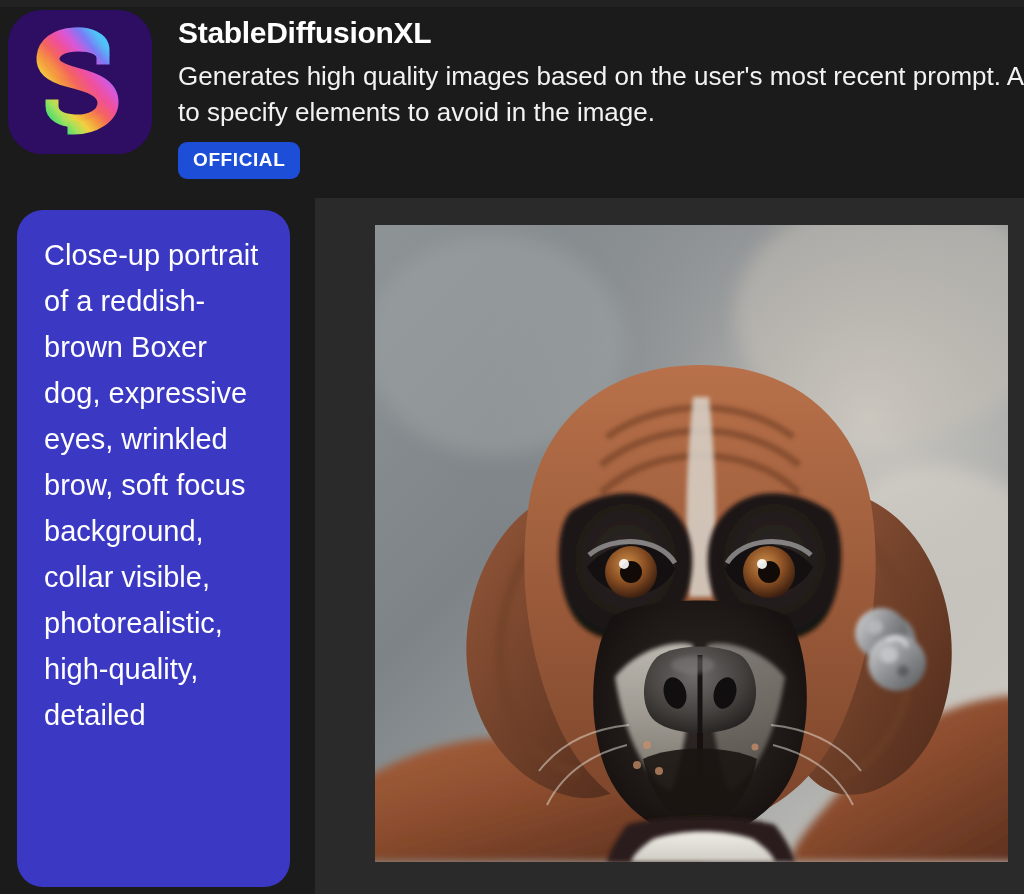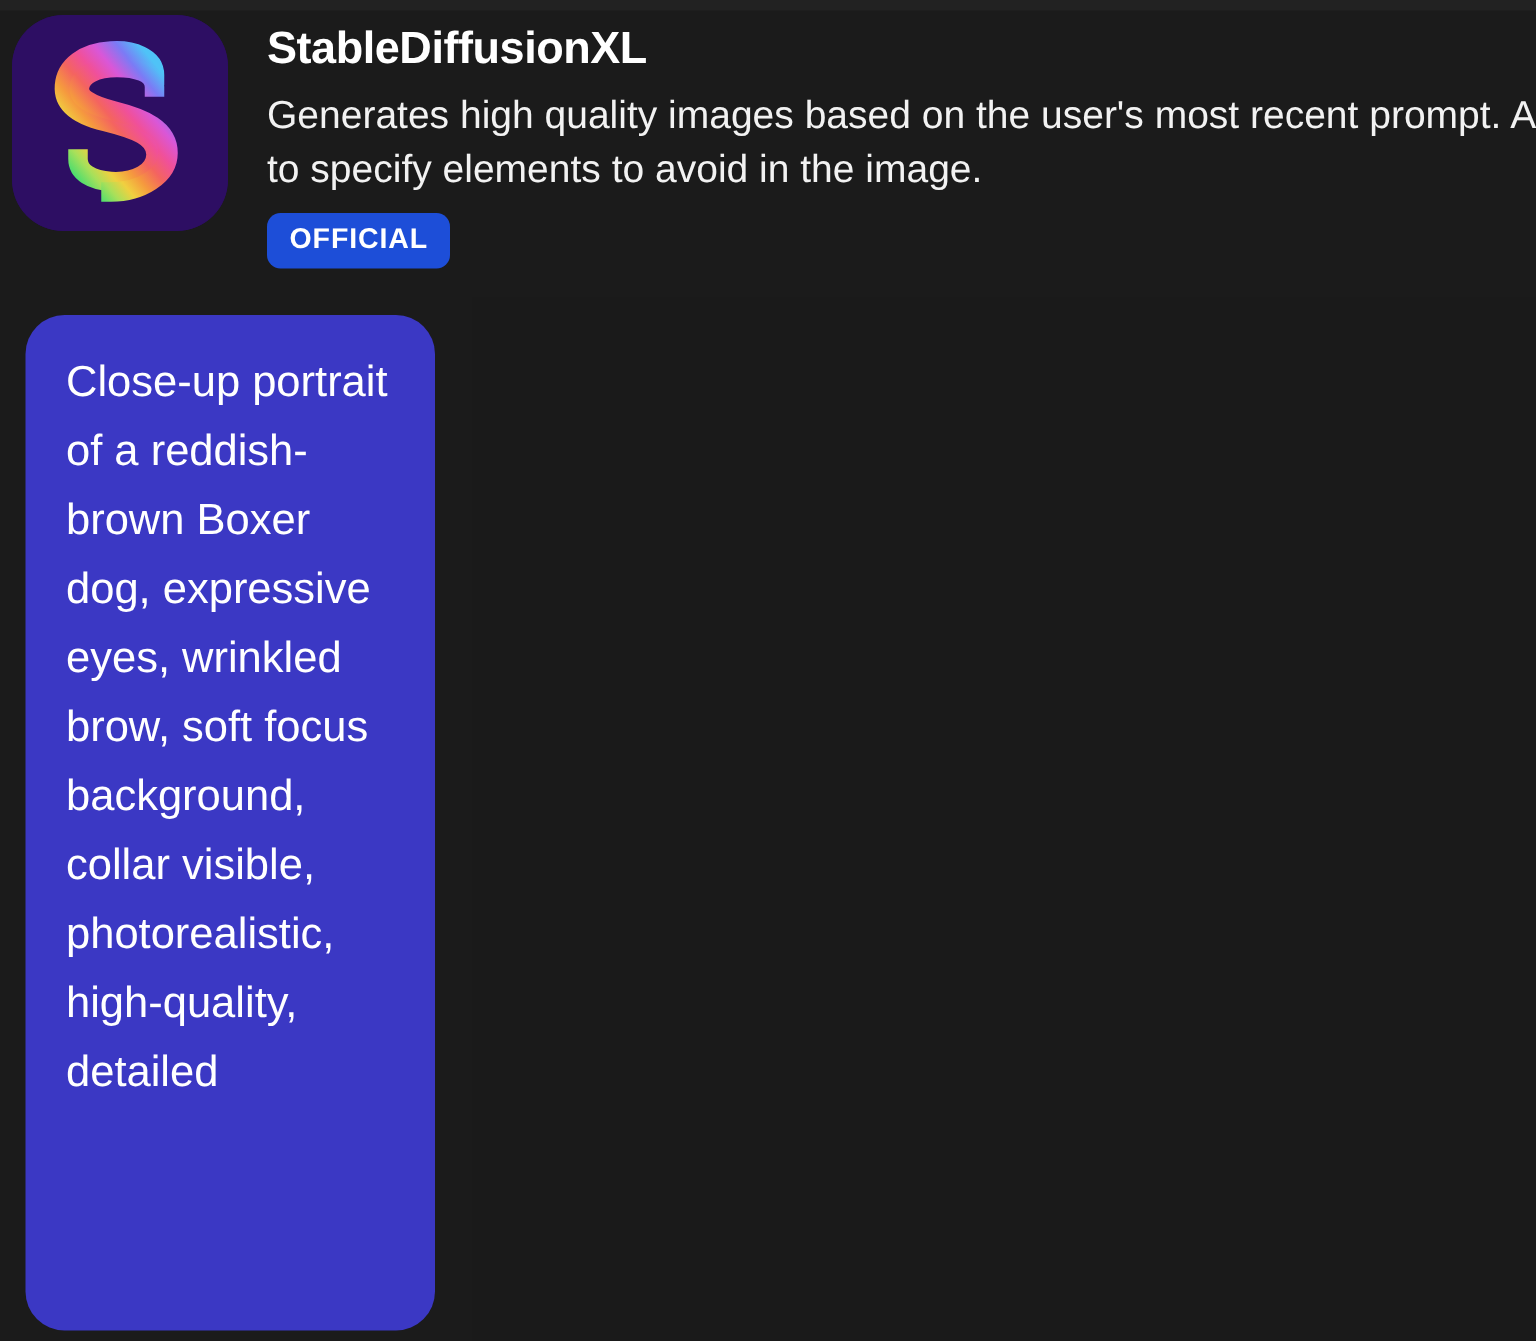--- a/index.html
+++ b/index.html
@@ -95,21 +95,20 @@
   }
 
   
   .body-area {
     position: absolute;
     left: 0;
     top: 198px;
     width: 1024px;
     height: 696px;
     display: flex;
-    flex-direction: column;
   }
 
   .left-pane {
     position: relative;
     width: 315px;
     height: 696px;
     background: #1b1b1b;
     flex: none;
   }
 

